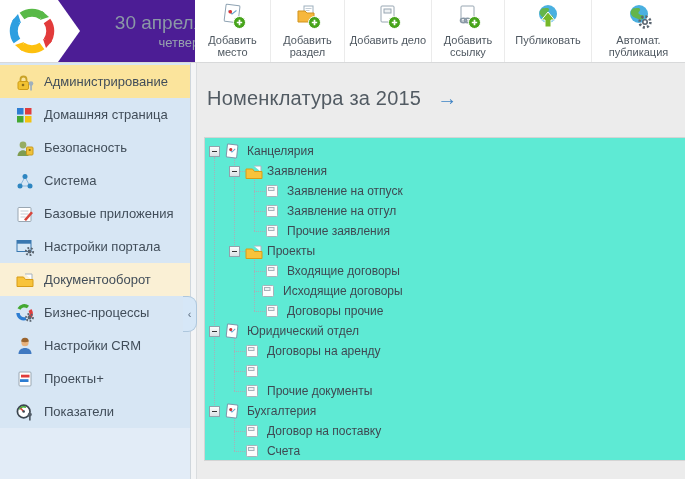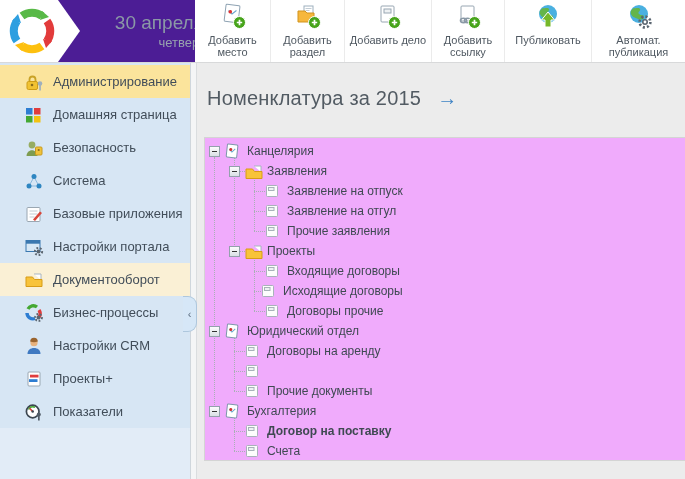--- a/index.html
+++ b/index.html
@@ -19,33 +19,33 @@
 
   .toolbar { position:absolute; left:195px; top:0; height:70px; display:flex; }
   .tb-btn { position:relative; height:62px; border-right:1px solid #ebebeb; cursor:pointer; background:#fff; border-top:none; border-bottom:none; border-left:none; }
   .tb-btn:last-child { border-right:none; }
   .tb-icon { position:absolute; top:3px; left:50%; transform:translateX(-50%); }
   .tb-label { position:absolute; top:34px; left:2px; right:2px; text-align:center; font-size:11px; line-height:12px; color:#4f5861; font-family:"Liberation Sans", sans-serif; }
 
   
   .sidebar { position:absolute; left:0; top:63px; width:190px; height:416px; background:#e2ecf7; }
   .side-list { padding-top:2px; background:#d7e6f4; }
-  .side-item { height:33px; display:flex; align-items:center; padding-left:24px; cursor:pointer; }
+  .side-item { height:33px; display:flex; align-items:center; padding-left:15px; cursor:pointer; }
   .side-item .s-icon { width:20px; height:18px; margin-right:9px; flex:0 0 auto; }
   .side-item .s-label { font-size:13px; color:#414d59; white-space:nowrap; }
   .side-item.hl-yellow { background:#fbe49c; }
   .side-item.hl-cream  { background:#faf0d5; }
   .divider { position:absolute; left:190px; top:63px; width:7px; height:416px; background:#f4f5f6; border-left:1px solid #cfd6dc; border-right:1px solid #dadddf; }
   .collapse-tab { position:absolute; left:183px; top:296px; width:14px; height:36px; background:#d6e7f7; border:1px solid #aec7dd; border-left:none; border-radius:0 9px 9px 0; z-index:6; cursor:pointer; font-size:11px; color:#5f7183; line-height:32px; text-align:center; padding:0; }
 
   
   .content { position:absolute; left:197px; top:63px; width:488px; height:416px; background:#ececec; }
   .page-title { position:absolute; left:10px; top:24px; font-size:20px; font-weight:normal; color:#525b63; letter-spacing:0.2px; }
   .title-arrow { margin-left:16px; color:#3e83c4; font-weight:bold; font-size:20px; cursor:pointer; }
-  .panel { position:absolute; left:7px; top:74px; right:0; height:324px; background:#f0abfc; border:1px solid #d4d4d4; border-right:none; }
+  .panel { position:absolute; left:7px; top:74px; right:0; height:324px; background:#5eead4; border:1px solid #d4d4d4; border-right:none; }
   .tree { position:relative; width:100%; height:100%; font-size:12px; color:#3f4952; }
   .tree-row { position:absolute; height:20px; display:flex; align-items:center; z-index:2; cursor:pointer; }
   .expander { position:relative; width:11px; height:11px; flex:0 0 11px; background:linear-gradient(#fdfdfd,#d9e0e5); border:1px solid #93a1ac; margin-right:0; z-index:3; }
   .expander::after { content:""; position:absolute; left:2px; top:4px; width:5px; height:1px; background:#333; }
   .t-icon { width:16px; height:16px; flex:0 0 16px; margin-left:4px; }
   .t-label { margin-left:7px; white-space:nowrap; }
   .vline { position:absolute; width:0; border-left:1px dotted #a9b0b6; z-index:1; }
   .stub  { position:absolute; height:0; border-top:1px dotted #a9b0b6; z-index:1; }
 </style>
 </head>
@@ -385,21 +385,21 @@
             <span class="expander"></span>
             <span class="t-icon"><svg width="16" height="16" viewBox="0 0 16 16">
                 <g transform="rotate(6 8 8)">
                   <rect x="2.8" y="1.5" width="10.5" height="13" rx="1" fill="#fff" stroke="#7e97ab"></rect>
                   <path d="M5 6.5l3 2.5 3-3.5" stroke="#6aa3cc" fill="none"></path>
                   <circle cx="6.7" cy="6.7" r="1.5" fill="#d23434"></circle>
                 </g>
               </svg></span>
             <span class="t-label">Бухгалтерия</span>
           </div>
-          <div class="tree-row" style="top: 283px; left: 24px; font-weight: bold;">
+          <div class="tree-row" style="top: 283px; left: 24px;">
             <span style="width: 11px; flex: 0 0 11px;"></span>
             <span class="t-icon"><svg width="16" height="16" viewBox="0 0 16 16">
                 <rect x="2.5" y="2.5" width="11" height="11" rx="1" fill="#fdfdfd" stroke="#a8b2ba"></rect>
                 <rect x="4.5" y="4.5" width="5.5" height="3" fill="#eef1f3" stroke="#a8b2ba"></rect>
               </svg></span>
             <span class="t-label">Договор на поставку</span>
           </div>
           <div class="tree-row" style="top: 303px; left: 24px; justify-content: space-between;">
             <span style="width: 11px; flex: 0 0 11px;"></span>
             <span class="t-icon"><svg width="16" height="16" viewBox="0 0 16 16">

